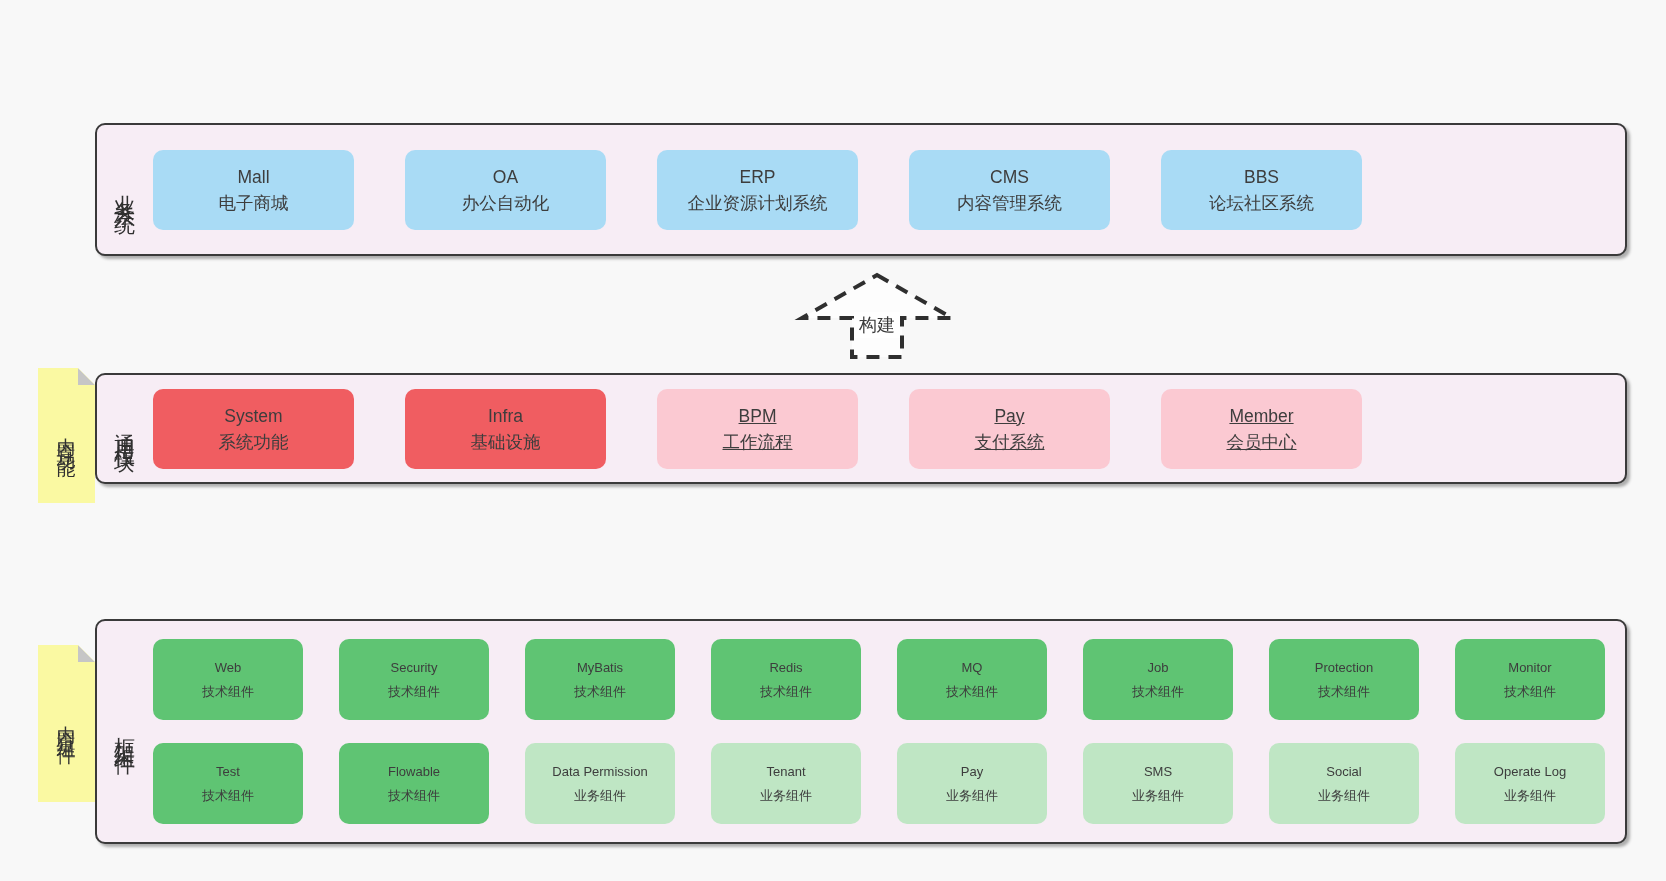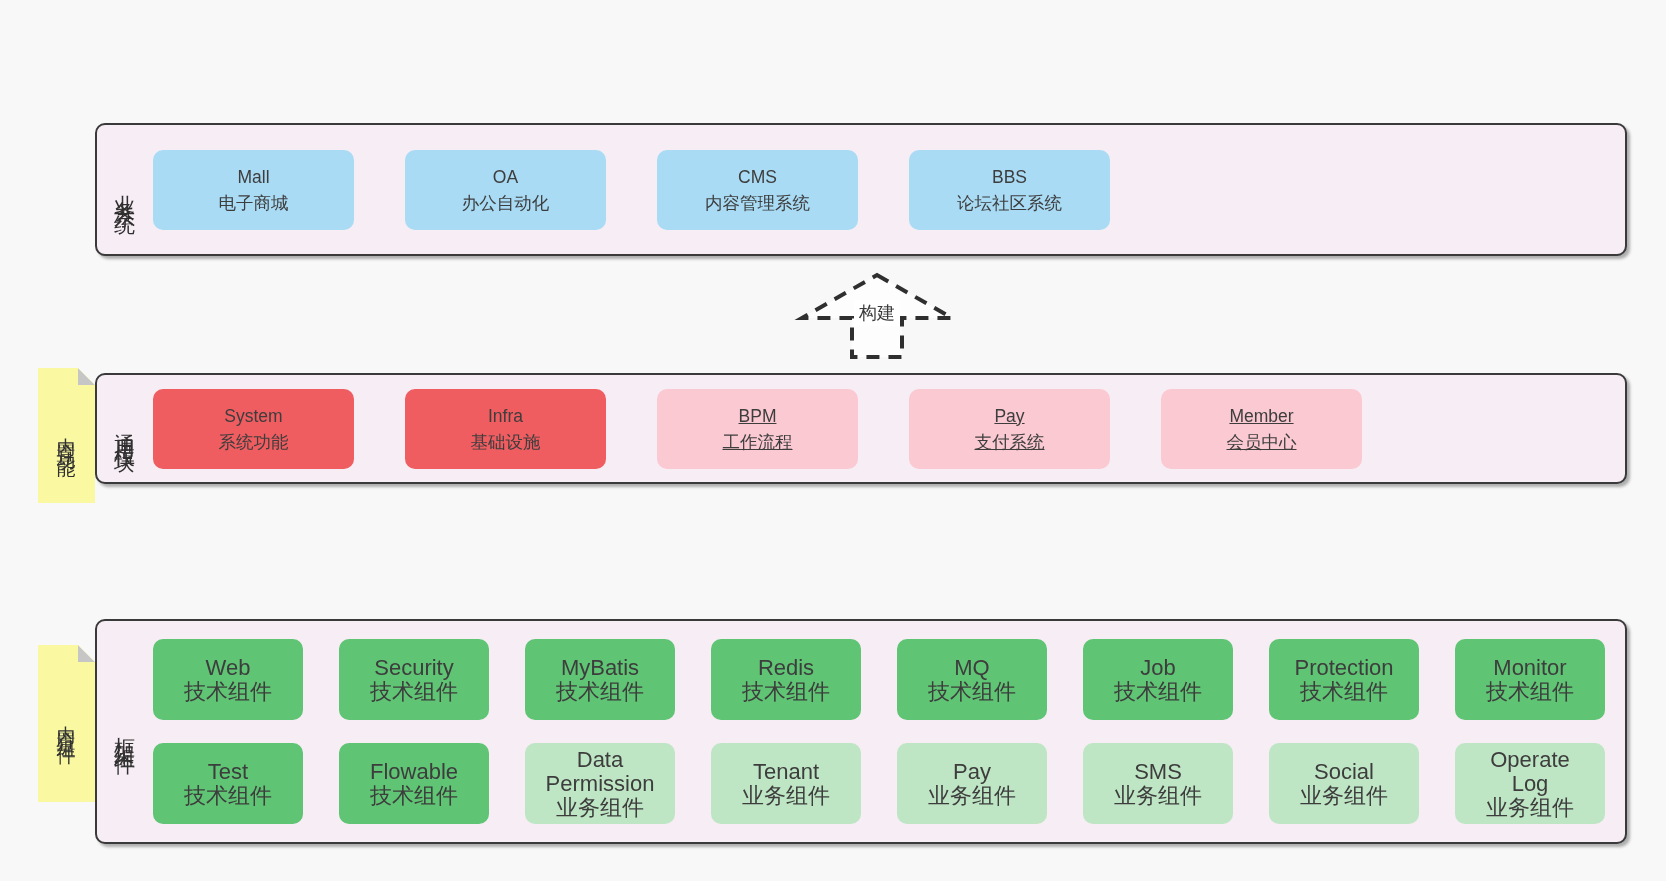--- a/index.html
+++ b/index.html
@@ -59,21 +59,21 @@
     border-radius:10px;
     display:flex;flex-direction:column;
     align-items:center;justify-content:center;
     text-align:center;
     color:#3d3d3d;
     font-size:17.5px;
     line-height:26px;
   }
   .box-grid .box{
     width:150px;height:81px;
-    font-size:22px;
+    font-size:13px;
     line-height:24px;
   }
   .box-grid .box-name{max-width:118px;}
   .blue  {background:#a9dbf5;}
   .red   {background:#f05d61;}
   .pink  {background:#fbc9d2;text-decoration:underline;}
   .green {background:#5fc473;}
   .lgreen{background:#bfe6c4;}
 
   
@@ -97,21 +97,21 @@
   
   .arrow{
     position:absolute;
     width:170px;height:88px;
   }
   #arrow-build{left:792px;top:272px;}
   #arrow-implement{left:807px;top:517px;}
   .arrow svg{display:block;}
   .arrow-label{
     position:absolute;
-    left:50%;top:28px;
+    left:50%;top:40px;
     transform:translateX(-50%);
     background:#ffffff;
     padding:1px 5px;
     font-size:18px;
     color:#3a3a3a;
     white-space:nowrap;
   }
 </style>
 </head>
 <body>
@@ -125,20 +125,24 @@
     <div class="box-row">
       <div class="box blue">
         <span class="box-name">Mall</span>
         <span class="box-sub">电子商城</span>
       </div>
       <div class="box blue">
         <span class="box-name">OA</span>
         <span class="box-sub">办公自动化</span>
       </div>
       <div class="box blue">
+        <span class="box-name">ERP</span>
+        <span class="box-sub">企业资源计划系统</span>
+      </div>
+      <div class="box blue">
         <span class="box-name">CMS</span>
         <span class="box-sub">内容管理系统</span>
       </div>
       <div class="box blue">
         <span class="box-name">BBS</span>
         <span class="box-sub">论坛社区系统</span>
       </div>
     </div>
   </section>
 

